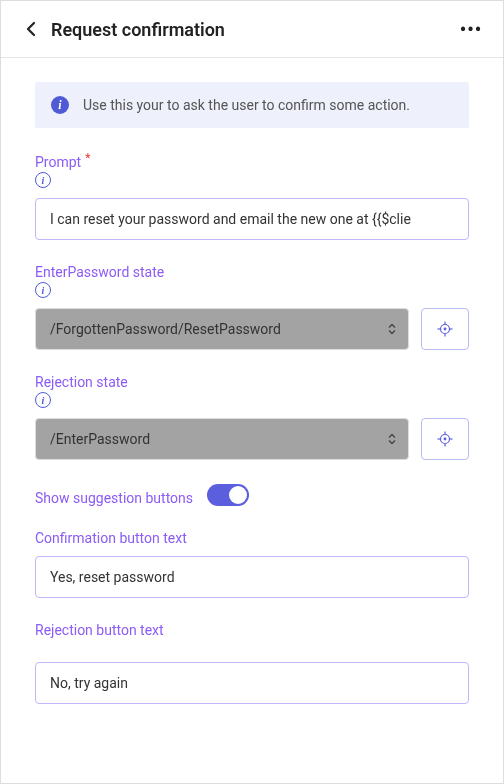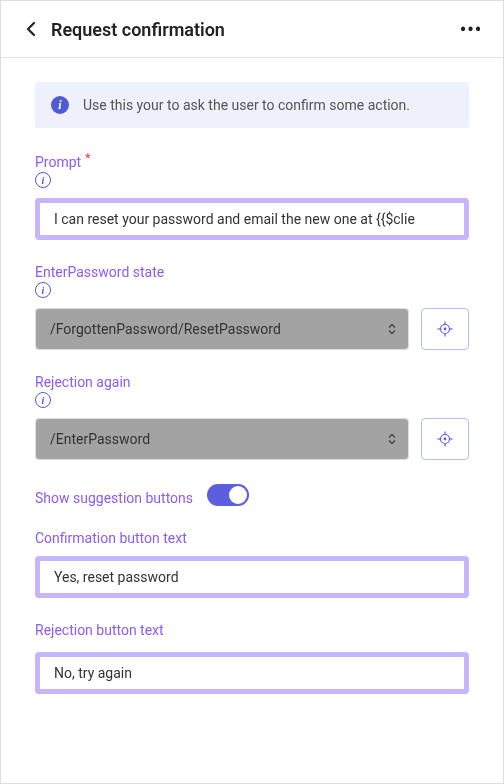--- a/index.html
+++ b/index.html
@@ -11,21 +11,21 @@
 .more-btn { width: 28px; height: 28px; display: flex; align-items: center; justify-content: center; cursor: pointer; font-size: 18px; letter-spacing: 1px; font-weight: bold; }
 .body { padding: 24px 34px; overflow-y: auto; flex: 1; }
 .info-banner { background: #eef0fb; padding: 14px 16px; display: flex; align-items: center; gap: 14px; border-radius: 2px; margin-bottom: 26px; }
 .info-circle { width: 18px; height: 18px; border-radius: 50%; background: #4f5bd5; color: #fff; display: flex; align-items: center; justify-content: center; font-size: 12px; font-weight: bold; font-style: italic; font-family: Georgia, serif; flex-shrink: 0; }
 .info-text { color: #555; font-size: 14px; }
 .field { margin-bottom: 24px; }
 .label-row { display: flex; align-items: center; gap: 4px; margin-bottom: 2px; }
 .label { font-size: 14px; color: #8b5cf6; }
 .req { color: #e53935; font-size: 12px; position: relative; top: -4px; }
 .help-icon { width: 16px; height: 16px; border-radius: 50%; border: 1.5px solid #4f5bd5; color: #4f5bd5; display: flex; align-items: center; justify-content: center; font-size: 10px; font-weight: bold; font-style: italic; font-family: Georgia, serif; margin-bottom: 10px; margin-top: 2px; cursor: pointer; }
-.text-input { width: 100%; height: 42px; border: 5px solid #c4b5fd; border-radius: 4px; padding: 0 14px; font-size: 14px; color: #333; white-space: nowrap; overflow: hidden; text-overflow: clip; display: flex; align-items: center; }
+.text-input { width: 100%; height: 42px; border: 1px solid #c4b5fd; border-radius: 4px; padding: 0 14px; font-size: 14px; color: #333; white-space: nowrap; overflow: hidden; text-overflow: clip; display: flex; align-items: center; }
 .select-row { display: flex; gap: 12px; align-items: stretch; }
 .select-box { flex: 1; height: 42px; border: 1px solid #ddd; border-radius: 4px; padding: 0 36px 0 14px; font-size: 14px; color: #333; display: flex; align-items: center; position: relative; cursor: pointer; background: #a3a3a3; }
 .select-arrows { position: absolute; right: 12px; top: 50%; transform: translateY(-50%); display: flex; flex-direction: column; gap: 1px; }
 .select-arrows svg { display: block; }
 .target-btn { width: 48px; height: 42px; border: 1px solid #b8bdf0; border-radius: 4px; display: flex; align-items: center; justify-content: center; cursor: pointer; background: #fff; }
 .toggle-row { display: flex; align-items: flex-end; gap: 14px; margin-bottom: 24px; }
 .toggle { width: 42px; height: 22px; border-radius: 11px; background: #5b5fde; position: relative; cursor: pointer; }
 .toggle-knob { width: 18px; height: 18px; border-radius: 50%; background: #fff; position: absolute; right: 2px; top: 2px; }
 </style>
 </head>
@@ -88,21 +88,21 @@
               <line x1="8" y1="13" x2="8" y2="15.5" stroke="#5b5fde" stroke-width="1.2"></line>
               <line x1="0.5" y1="8" x2="3" y2="8" stroke="#5b5fde" stroke-width="1.2"></line>
               <line x1="13" y1="8" x2="15.5" y2="8" stroke="#5b5fde" stroke-width="1.2"></line>
             </svg>
         </div>
       </div>
     </div>
 
     <div class="field">
       <div class="label-row">
-        <span class="label">Rejection again</span>
+        <span class="label">Rejection state</span>
       </div>
       <div class="help-icon">i</div>
       <div class="select-row">
         <div class="select-box">
           <span>/EnterPassword</span>
           <span class="select-arrows">
             <svg width="8" height="5" viewBox="0 0 8 5">
                 <path d="M1 4 L4 1 L7 4" stroke="#444" stroke-width="1.4" fill="none"></path>
               </svg>
             <svg width="8" height="5" viewBox="0 0 8 5">
@@ -133,21 +133,21 @@
     <div class="field">
       <div class="label-row" style="margin-bottom:10px;">
         <span class="label">Confirmation button text</span>
       </div>
       <div class="text-input">
         <span>Yes, reset password</span>
       </div>
     </div>
 
     <div class="field">
-      <div class="label-row" style="margin-bottom:14px;">
+      <div class="label-row" style="margin-bottom:24px;">
         <span class="label">Rejection button text</span>
       </div>
       <div class="text-input">
         <span>No, try again</span>
       </div>
     </div>
 
   </div>
 </div>
 

